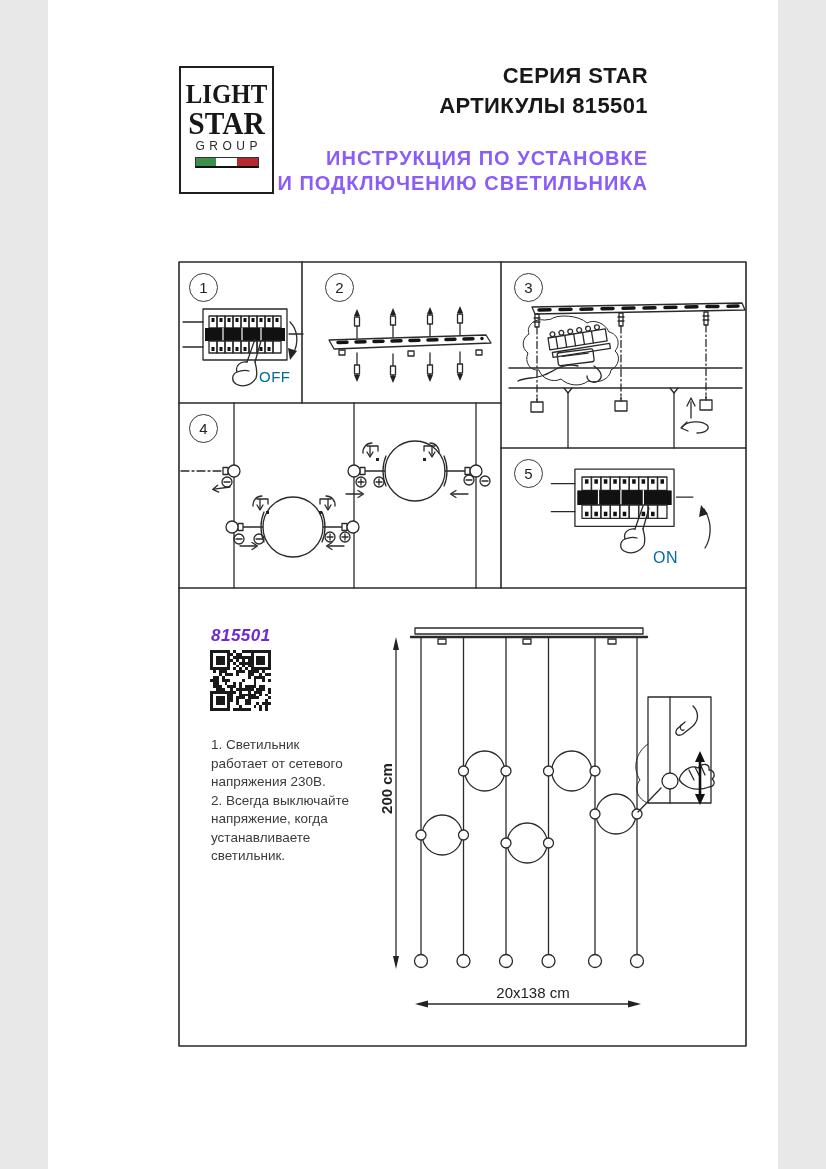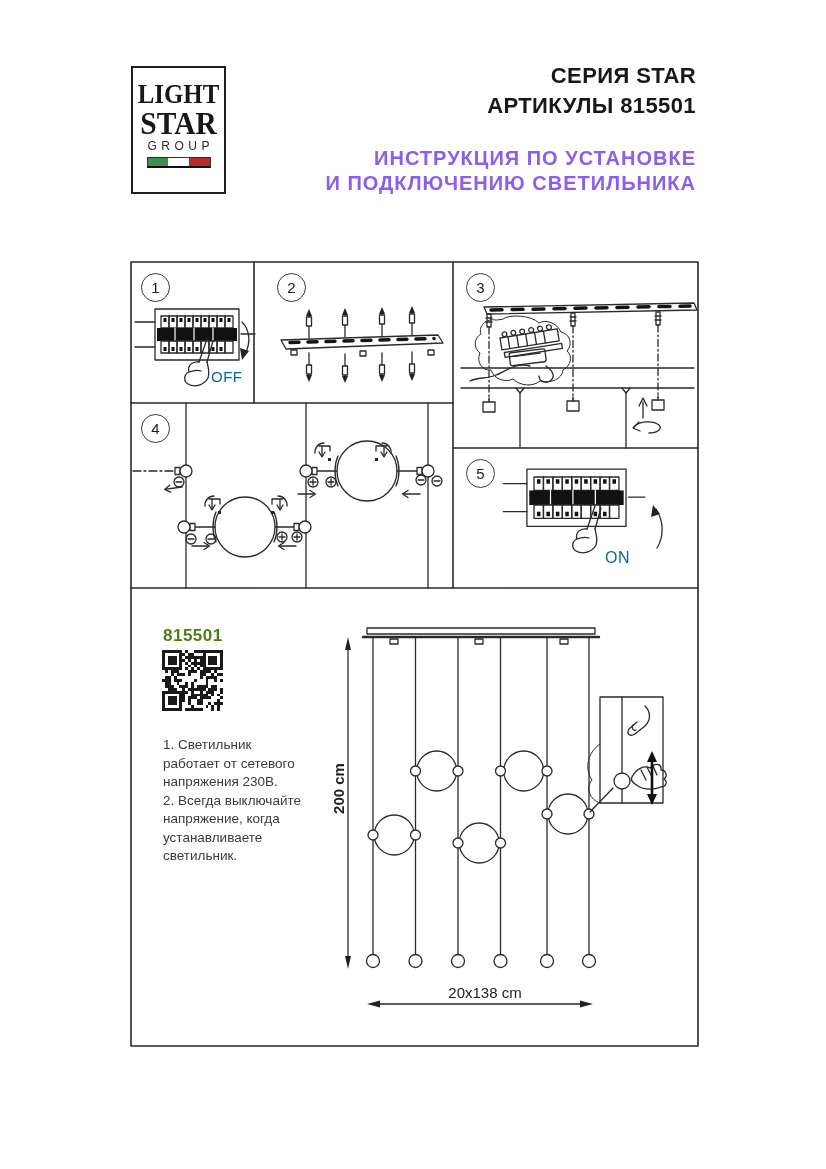--- a/index.html
+++ b/index.html
@@ -1,16 +1,16 @@
 <!DOCTYPE html>
 <html><head>
 <meta charset="utf-8">
 <style>
   html,body{margin:0;padding:0;background:#e8e8e8;}
-  .page{position:relative;width:826px;height:1169px;background:#ffffff;
+  .page{position:relative;width:730px;height:1169px;background:#ffffff;
         font-family:"Liberation Sans",sans-serif;color:#1d1d1d;overflow:hidden;margin:0 auto;}
   
   .logo-box{position:absolute;left:131px;top:66px;width:95px;height:128px;
             border:2px solid #1f1f1f;background:#fff;text-align:center;box-sizing:border-box;}
   .logo-light{display:block;margin-top:14px;font-family:"Liberation Serif",serif;font-weight:bold;
               font-size:27px;line-height:0.95;transform:scaleX(0.92);color:#171717;}
   .logo-star{display:block;font-family:"Liberation Serif",serif;font-weight:bold;
              font-size:32px;line-height:0.95;transform:scaleX(0.92);color:#171717;}
   .logo-group{display:block;margin-top:1px;font-size:12px;letter-spacing:4.5px;text-indent:4.5px;
               color:#2a2a2a;font-family:Liberation Sans, sans-serif;}
@@ -20,21 +20,21 @@
   
   .hdr-series{position:absolute;right:130px;top:61px;text-align:right;
               font-weight:bold;font-size:22px;line-height:1.38;letter-spacing:0.4px;color:#181818;}
   .hdr-title{position:absolute;right:130px;top:146px;text-align:right;
              font-weight:bold;font-size:20px;line-height:1.23;letter-spacing:1px;color:#8b5cf6;}
   
   .stepnum{position:absolute;width:27px;height:27px;border:1.5px solid #3a3a3a;border-radius:50%;
            display:flex;align-items:center;justify-content:center;font-size:15px;color:#222;background:#fff;}
   .switch-label{position:absolute;font-size:15px;color:#0369a1;letter-spacing:0.5px;}
   .article-number{position:absolute;left:163px;top:626px;font-size:17px;font-weight:bold;
-                  letter-spacing:0.5px;color:#4d7c0f;}
+                  letter-spacing:0.5px;color:#6d28d9;font-style:italic;}
   .qr{position:absolute;left:162px;top:650px;width:61px;height:61px;}
   .notes{position:absolute;left:163px;top:736px;width:150px;font-size:13.5px;line-height:18.5px;
          color:#3b3b3b;white-space:pre-line;}
   .dim-h{position:absolute;left:307px;top:780px;width:62px;text-align:center;font-size:15px;
          font-weight:bold;color:#222;transform:rotate(-90deg);}
   .dim-w{position:absolute;left:415px;top:984px;width:140px;text-align:center;font-size:15px;
          font-weight:normal;color:#222;}
   svg.art{position:absolute;left:0;top:0;}
   svg.art *{vector-effect:non-scaling-stroke;}
 </style>

